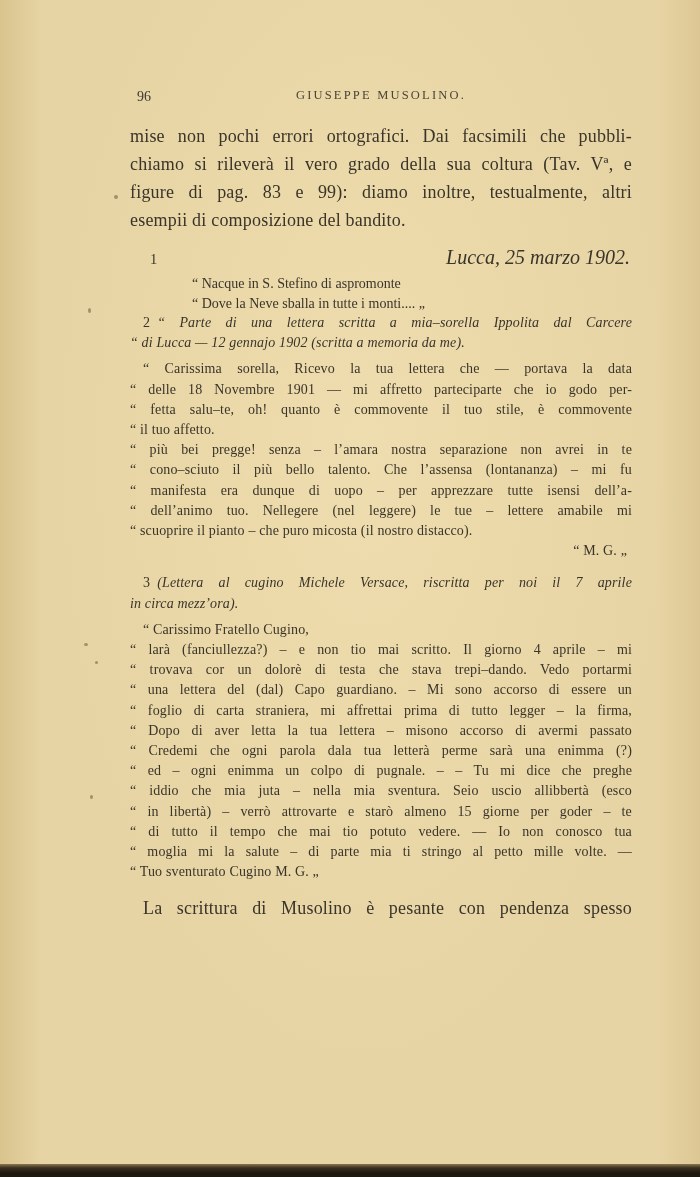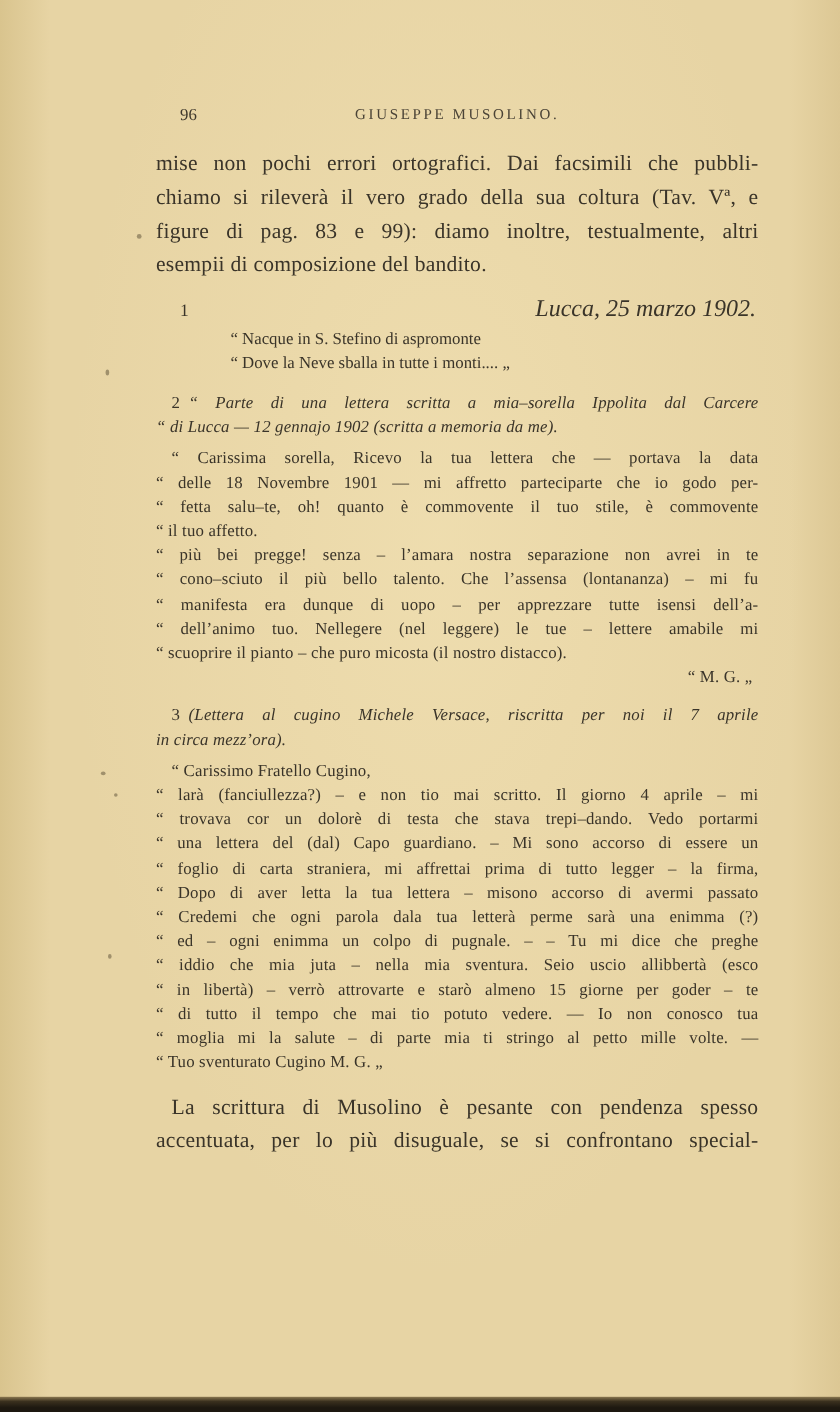--- a/index.html
+++ b/index.html
@@ -10,26 +10,26 @@
     background:
       radial-gradient(ellipse at 52% 38%, rgba(244,228,183,.55) 0%, rgba(244,228,183,0) 60%),
       linear-gradient(to right, #d9c48e 0%, #e7d4a4 6%, #e7d4a4 94%, #dcc794 100%),
       #e7d4a4;
     font-family:"Liberation Serif","DejaVu Serif",serif;
     color:#3a3429;
   }
   .col { position:absolute; left:130px; top:88px; width:502px; }
 
   .pagehead { position:relative; height:18px; margin-bottom:16px; }
-  .pagenum  { position:absolute; left:20px; top:1px; font-size:14px; color:#3e382c; }
+  .pagenum  { position:absolute; left:7px; top:1px; font-size:14px; color:#3e382c; }
   .runhead  { display:block; text-align:center; font-size:12.5px; letter-spacing:2.2px; color:#4a4336; }
 
   .main   { font-size:18px;  line-height:28px;   letter-spacing:.2px; }
   .letter { font-size:14px;  line-height:20.2px; letter-spacing:.15px; }
-  .verse  { font-size:14px;  line-height:19.5px; padding-left:62px; margin-bottom:14px; }
+  .verse  { font-size:14px;  line-height:19.5px; padding-left:62px; }
 
   .ln  { min-height:1em; }
   .j   { text-align:justify; text-align-last:justify; }
   .ind { text-indent:13px; }
   .i   { font-style:italic; }
 
   .intro  { margin-bottom:12px; }
   .s1row  { display:flex; justify-content:space-between; align-items:baseline;
             font-size:14.5px; margin:0 0 5px 0; padding-left:20px; }
   .dateline { font-size:20px; padding-right:2px; }
@@ -125,19 +125,18 @@
       <div class="ln j">“ ed – ogni enimma un colpo di pugnale. – – Tu mi dice che preghe</div>
       <div class="ln j">“ iddio che mia juta – nella mia sventura. Seio uscio allibbertà (esco</div>
       <div class="ln j">“ in libertà) – verrò attrovarte e starò almeno 15 giorne per goder – te</div>
       <div class="ln j">“ di tutto il tempo che mai tio potuto vedere. — Io non conosco tua</div>
       <div class="ln j">“ moglia mi la salute – di parte mia ti stringo al petto mille volte. —</div>
       <div class="ln">“ Tuo sventurato Cugino M. G. „</div>
     </div>
 
     <div class="main closing">
       <div class="ln j ind">La scrittura di Musolino è pesante con pendenza spesso</div>
-      <div class="ln j">accentuata, per lo più disuguale, se si confrontano special-</div>
     </div>
 
   </div>
 
   <div class="bottom-edge"></div>
 </div>
 
 </body></html>

